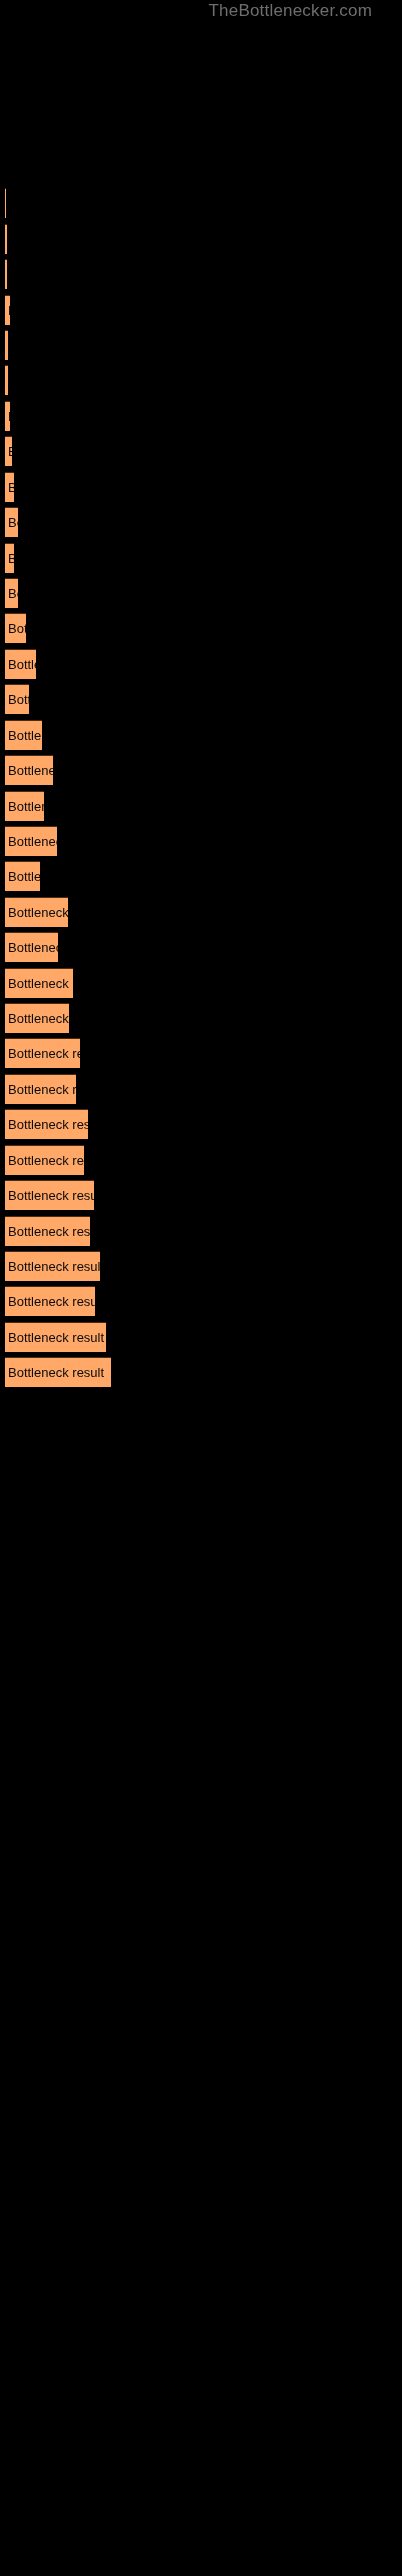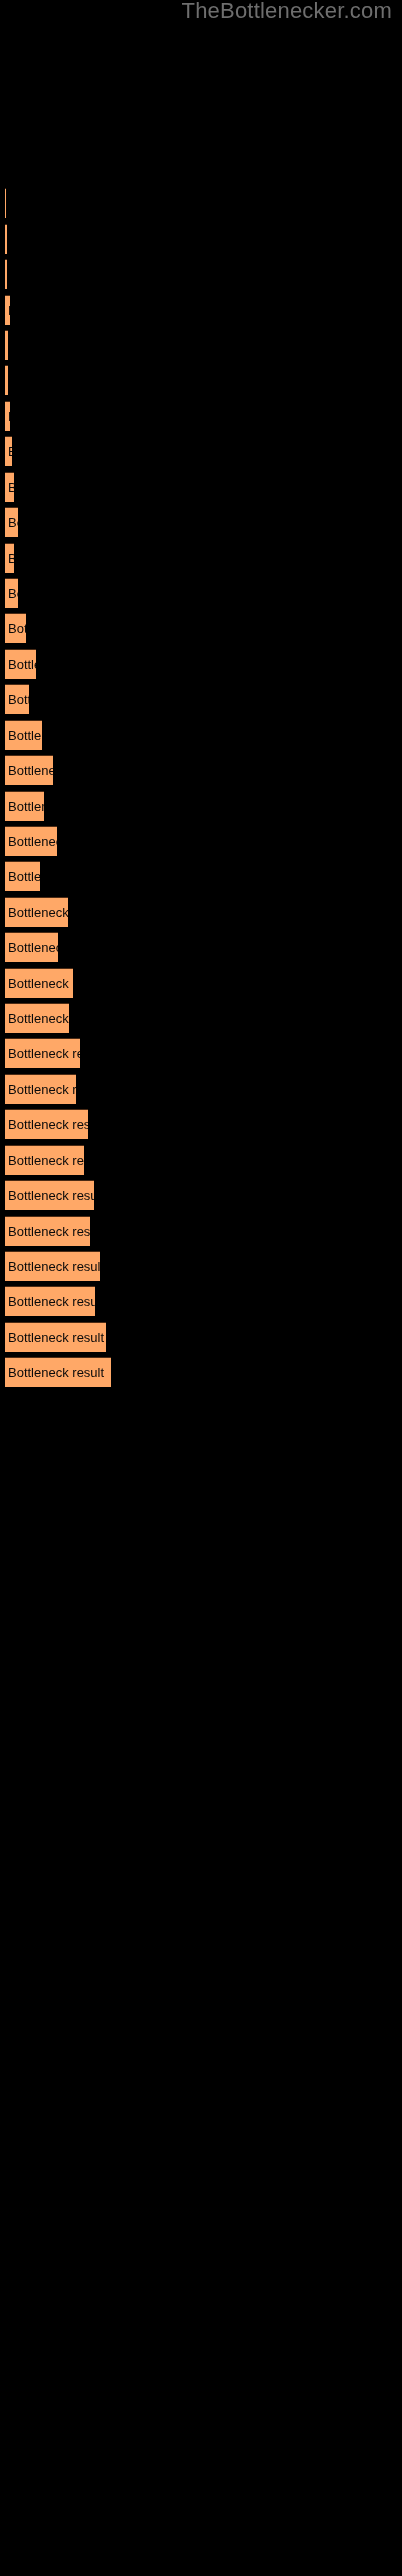--- a/index.html
+++ b/index.html
@@ -21,24 +21,24 @@
     left: 0;
     top: 0;
     width: 403px;
     height: 2576px;
     background: #000000;
   }
 
   
   .watermark {
     position: absolute;
-    right: 11px;
+    right: 31px;
     top: 0.8px;
     font-family: "Liberation Sans", sans-serif;
-    font-size: 22px;
+    font-size: 17px;
     line-height: 19.3px;
     letter-spacing: 0.2px;
     color: #6e6e6e;
     white-space: nowrap;
     user-select: none;
   }
 
   
   .plot-area {
     position: absolute;

